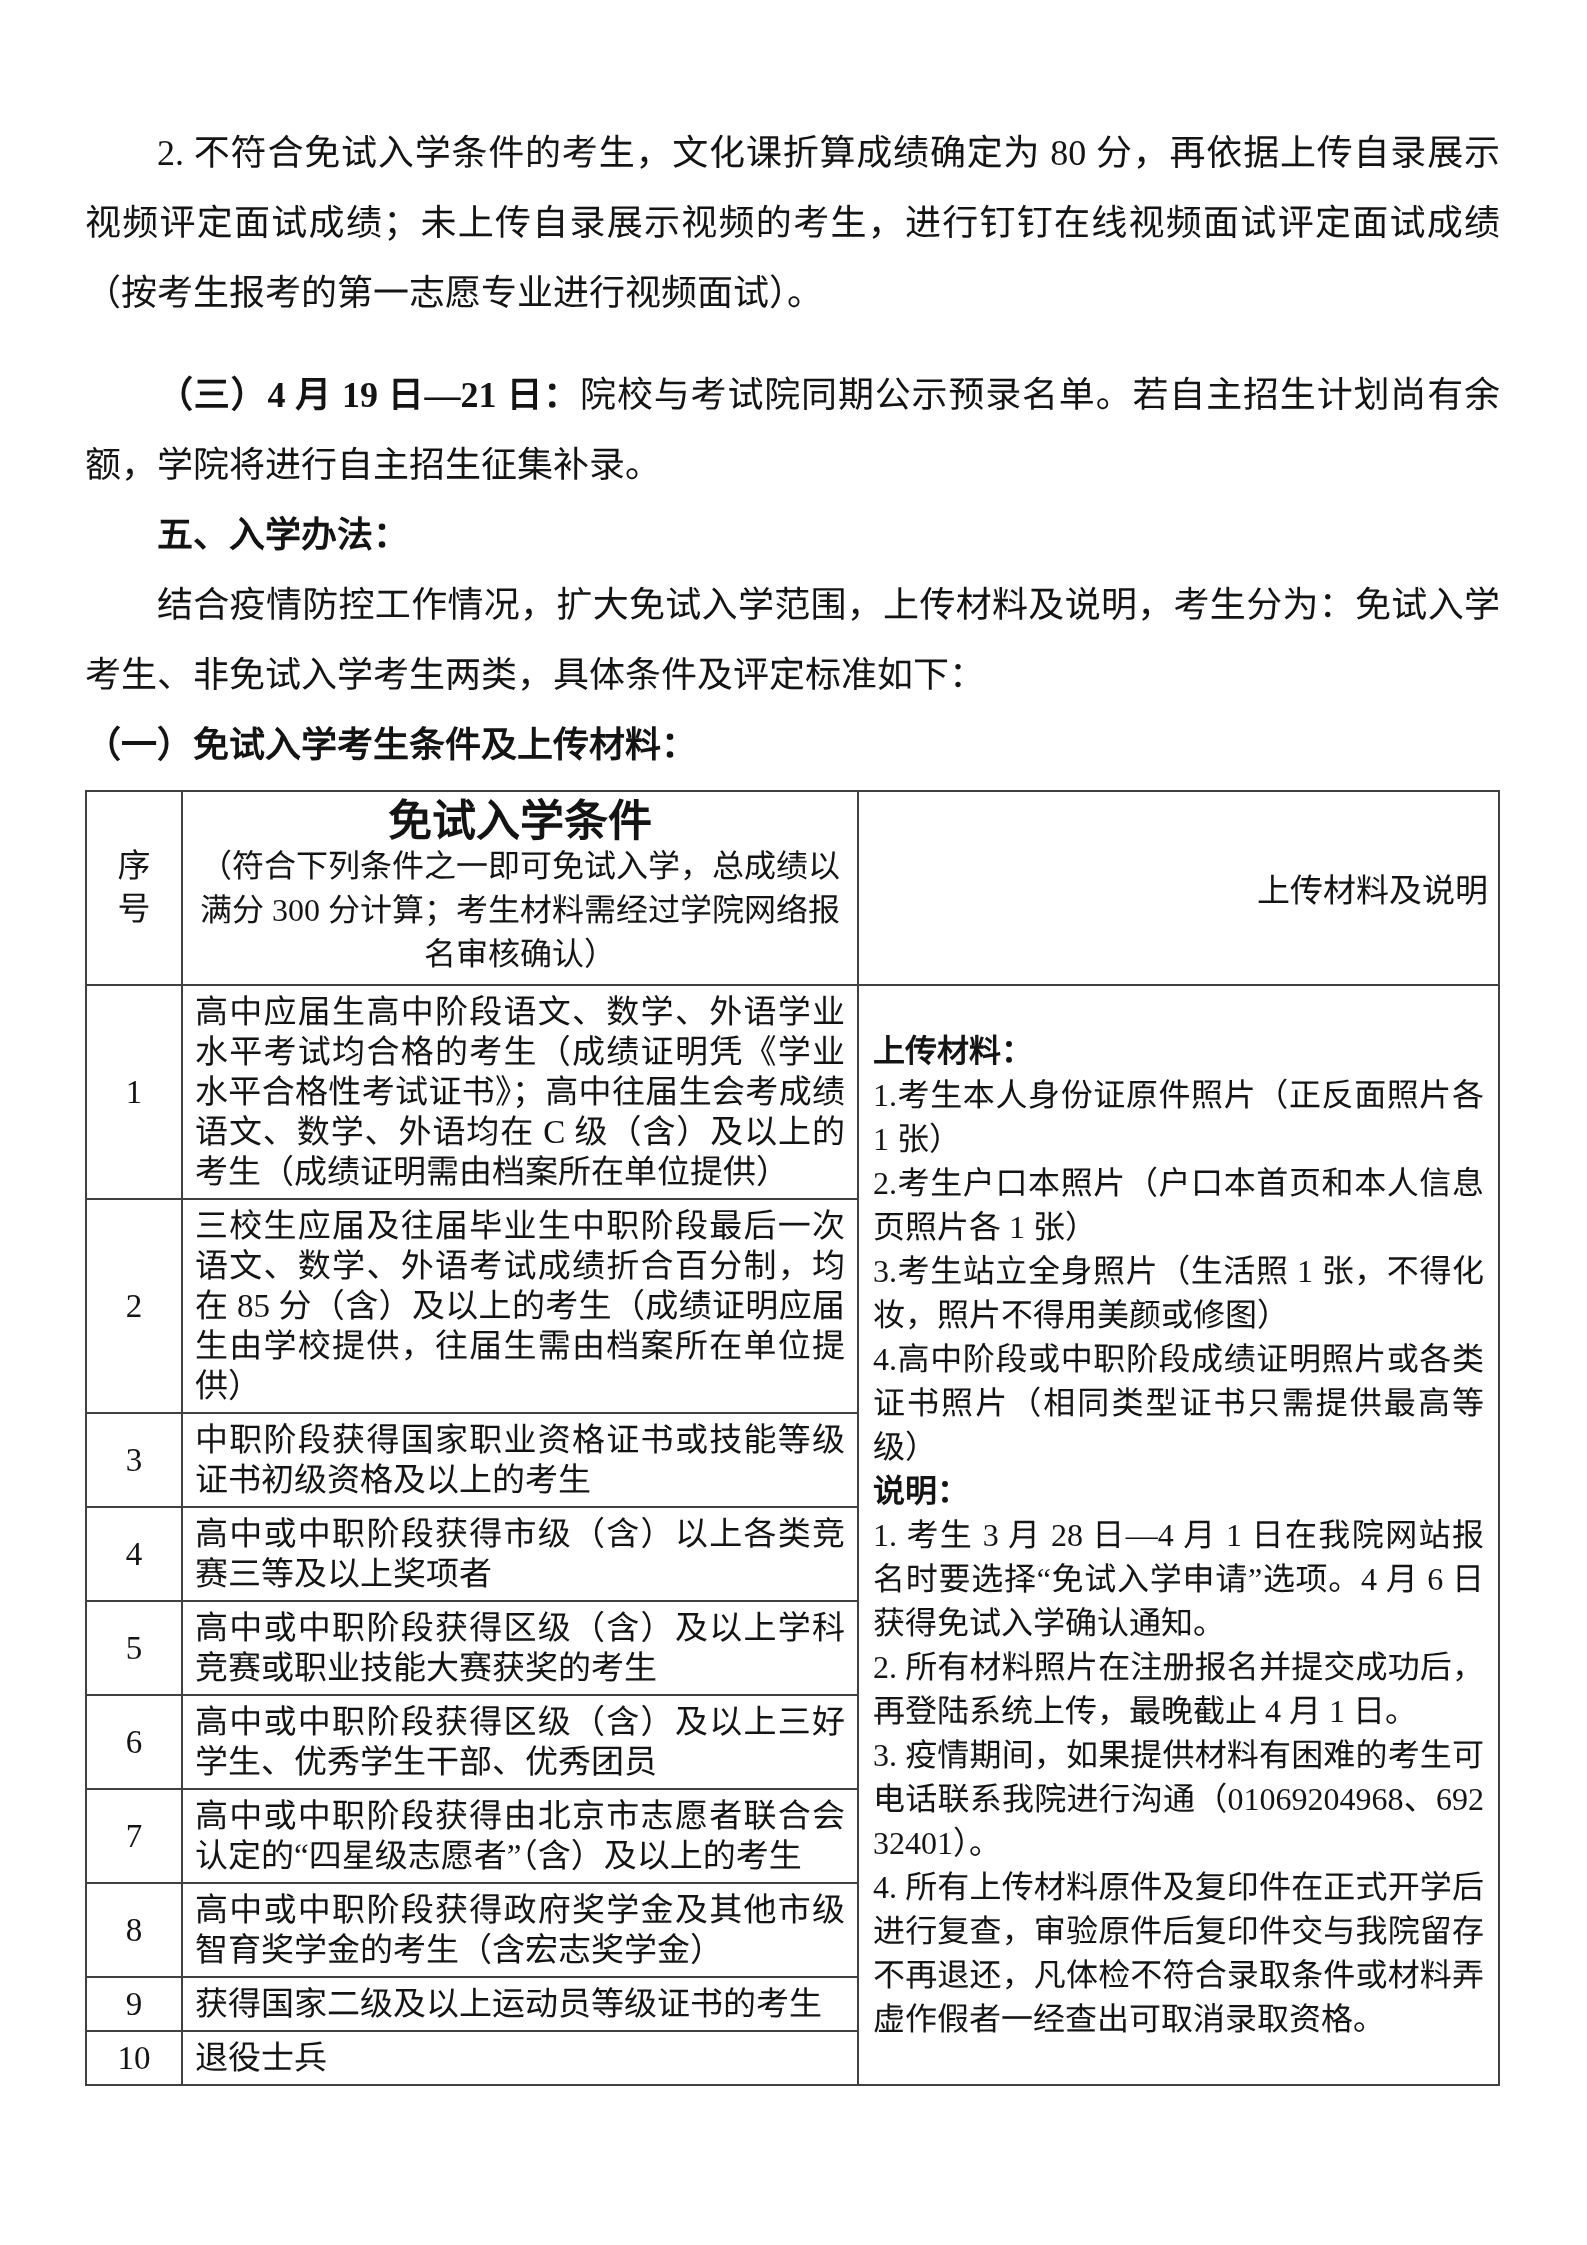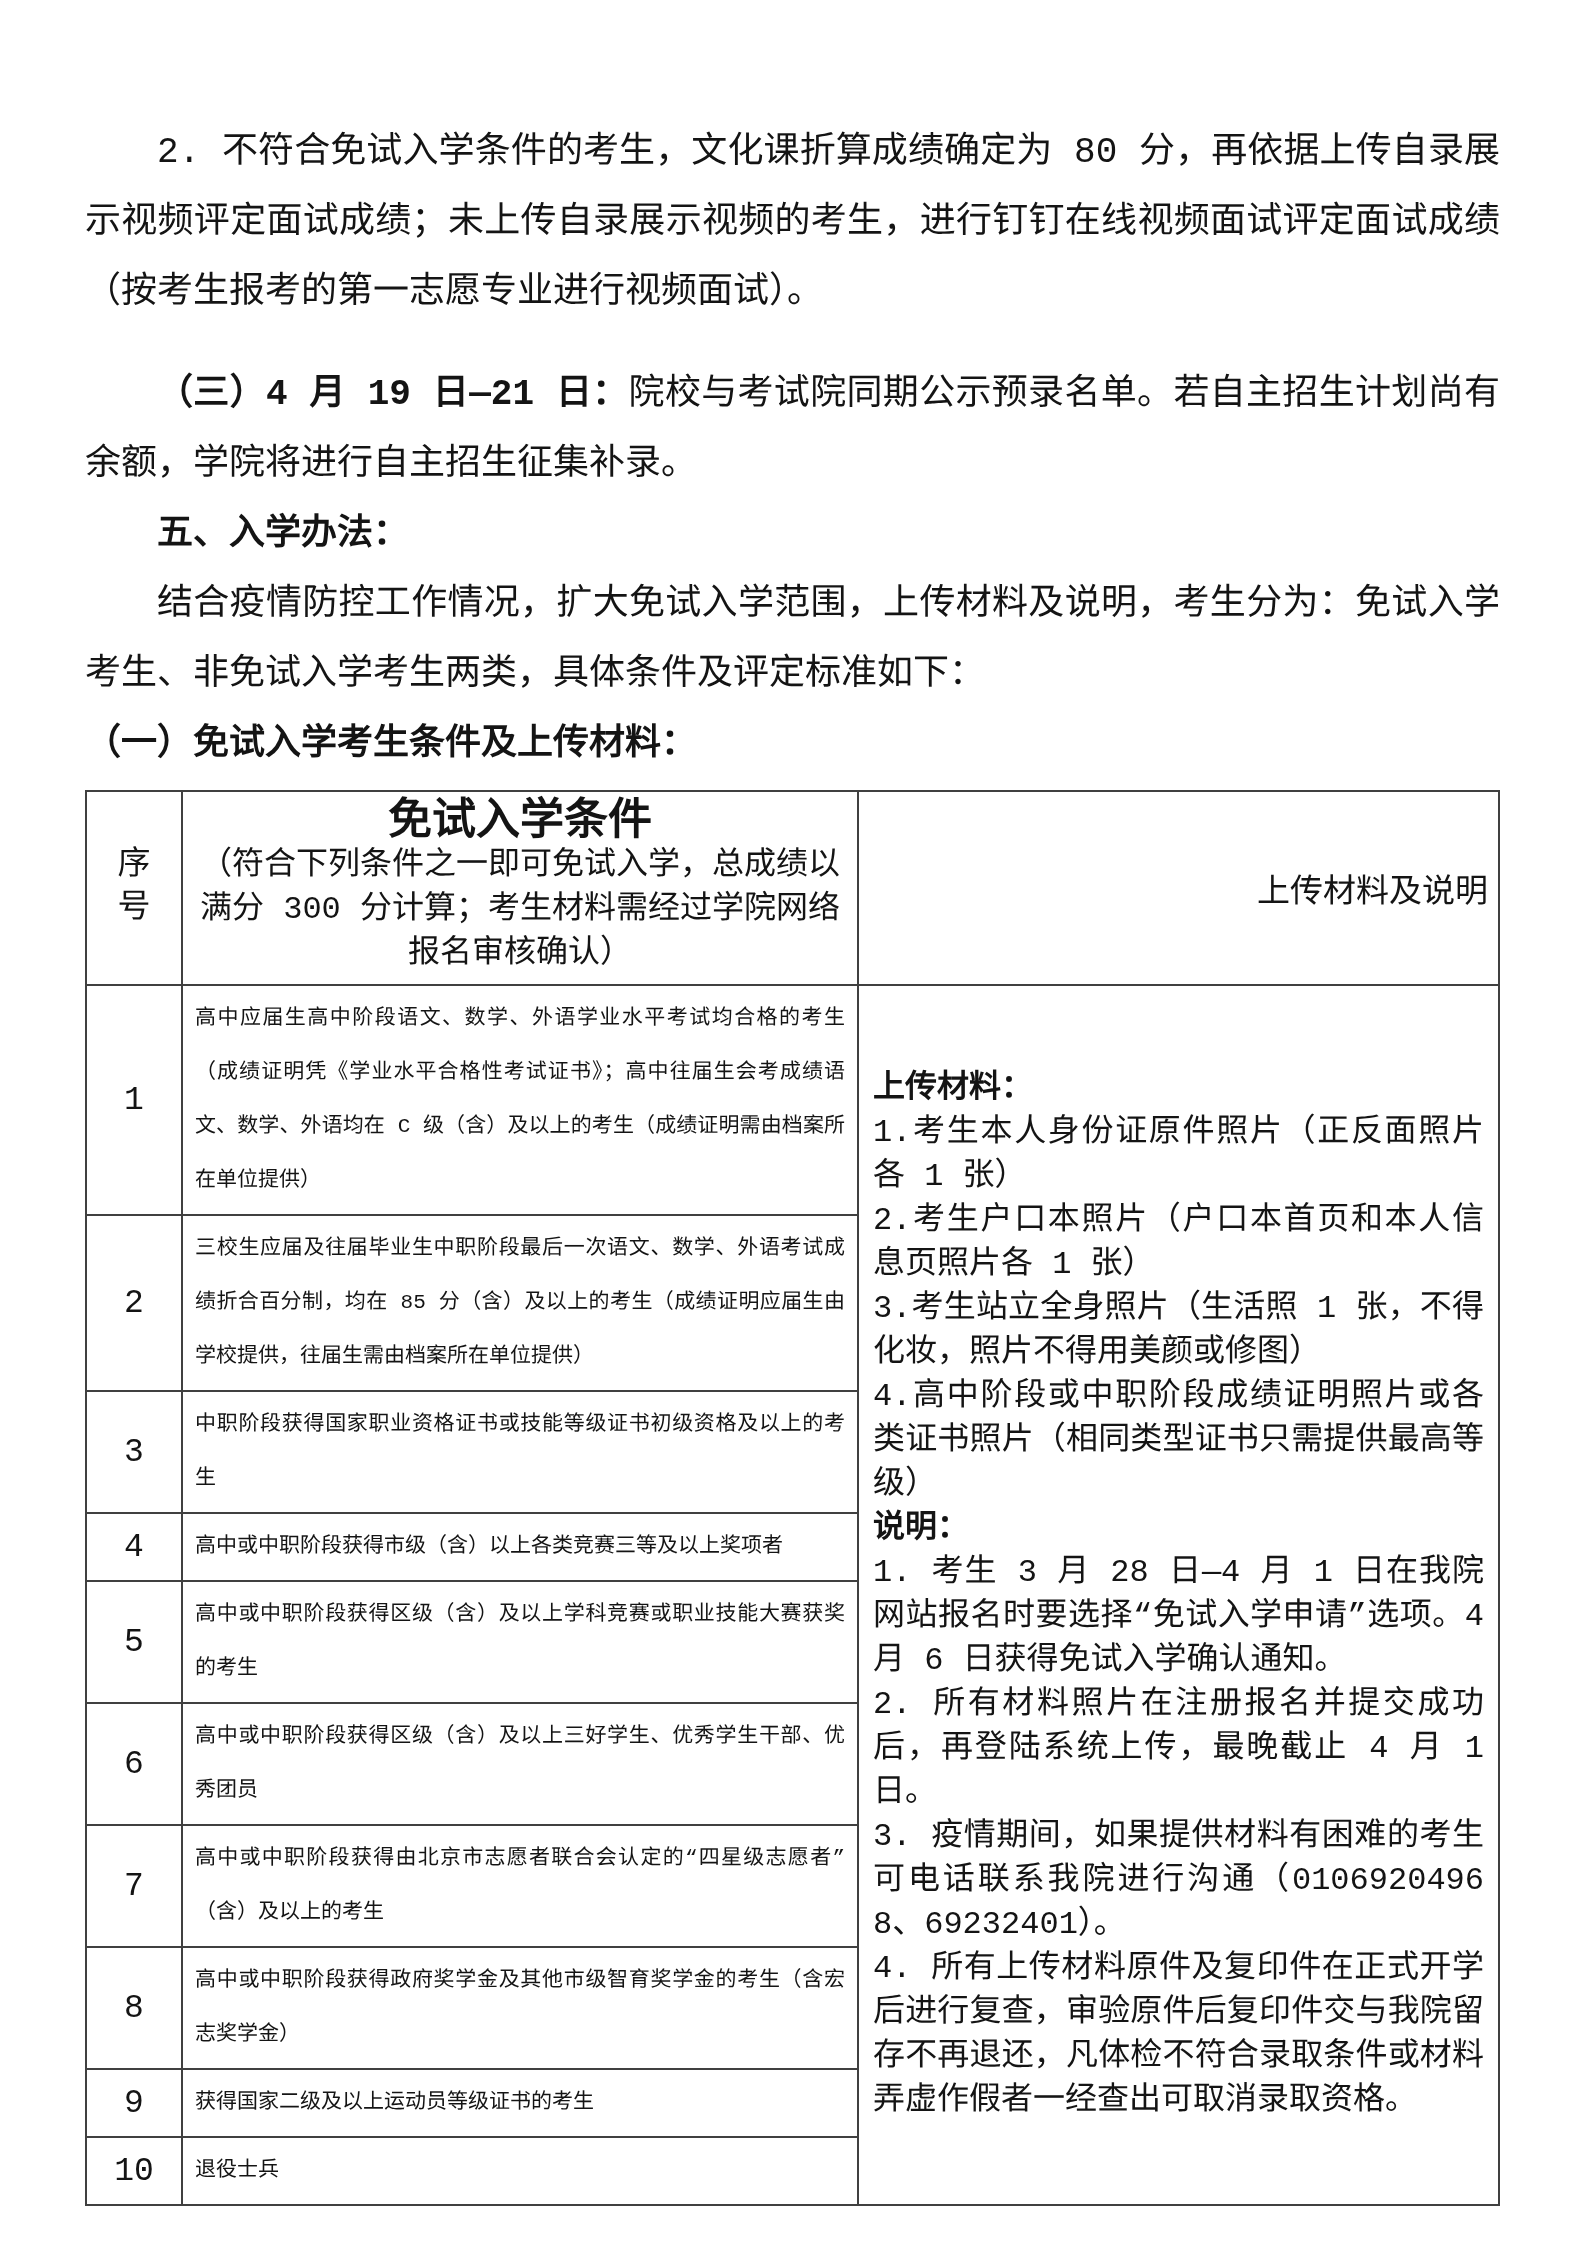--- a/index.html
+++ b/index.html
@@ -4,21 +4,21 @@
 <style>
   html, body { margin: 0; padding: 0; background: #ffffff; }
   .page {
     position: relative;
     width: 1587px;
     height: 2245px;
     margin: 0 auto;
     background: #ffffff;
     box-sizing: border-box;
     padding: 118px 87px 0 85px;
-    font-family: Liberation Mono, monospace;
+    font-family: Liberation Serif, serif;
     color: #141414;
     overflow: hidden;
   }
   .para {
     margin: 0;
     font-size: 36px;
     line-height: 70px;
     text-align: justify;
     word-break: break-all;
   }
@@ -72,22 +72,22 @@
     padding: 8px 10px;
   }
 
   .no-cell {
     font-size: 33px;
     text-align: center;
     vertical-align: middle;
     padding: 4px 2px;
   }
   .cond-cell {
-    font-size: 21px;
-    line-height: 54px;
+    font-size: 33px;
+    line-height: 40px;
     text-align: justify;
     vertical-align: middle;
     word-break: break-all;
     padding: 6px 12px;
   }
   .mat-cell {
     vertical-align: middle;
     text-align: justify;
     word-break: break-all;
     padding: 10px 14px;

